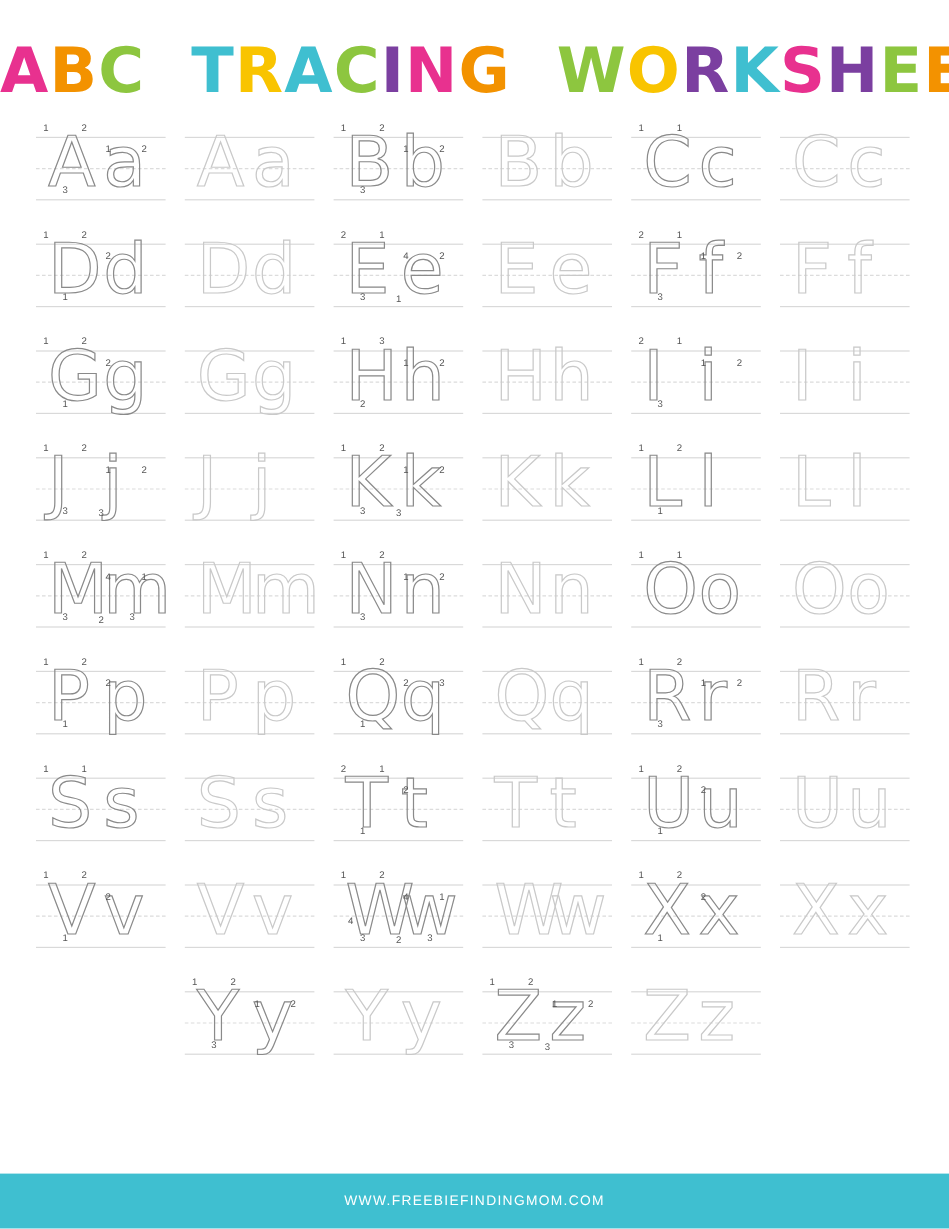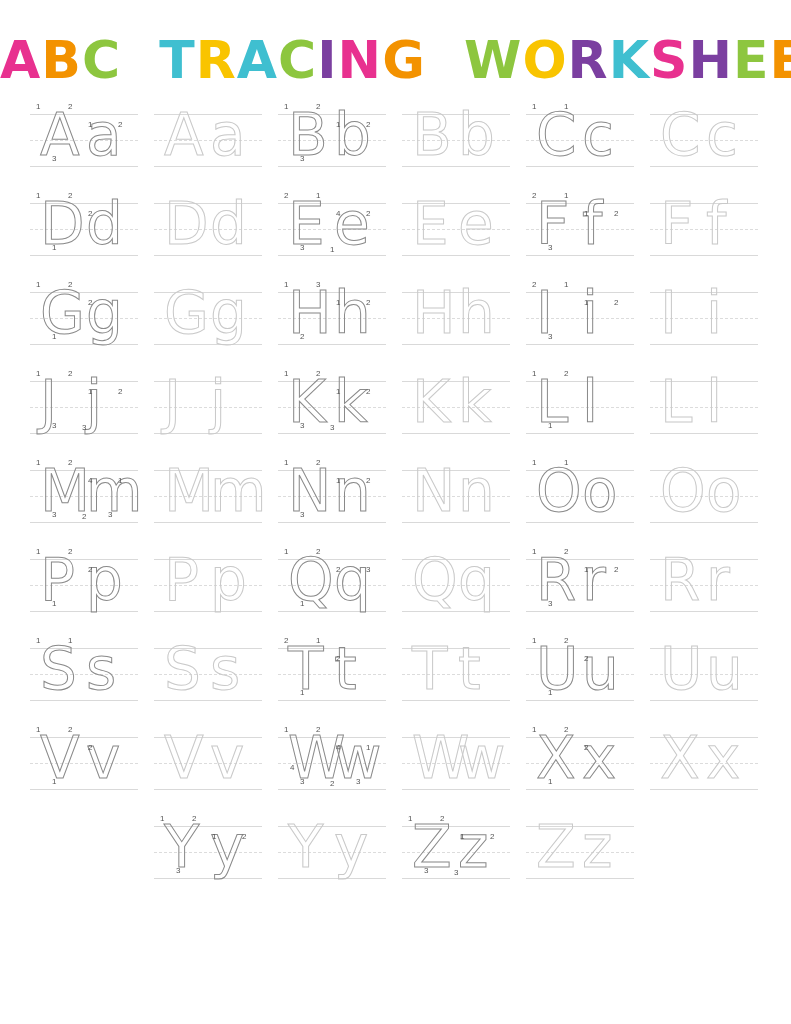--- a/index.html
+++ b/index.html
@@ -713,14 +713,17 @@
             <div class="ln top"></div>
             <div class="ln mid"></div>
             <div class="ln bottom"></div>
           </div>
           <div class="glyph upper">Z</div>
           <div class="glyph lower">z</div>
         </div>
       </div>
     </div>
 
+  <div id="footer">
+    <div class="txt">WWW.FREEBIEFINDINGMOM.COM</div>
+  </div>
 
 </div>
 
 </body></html>

